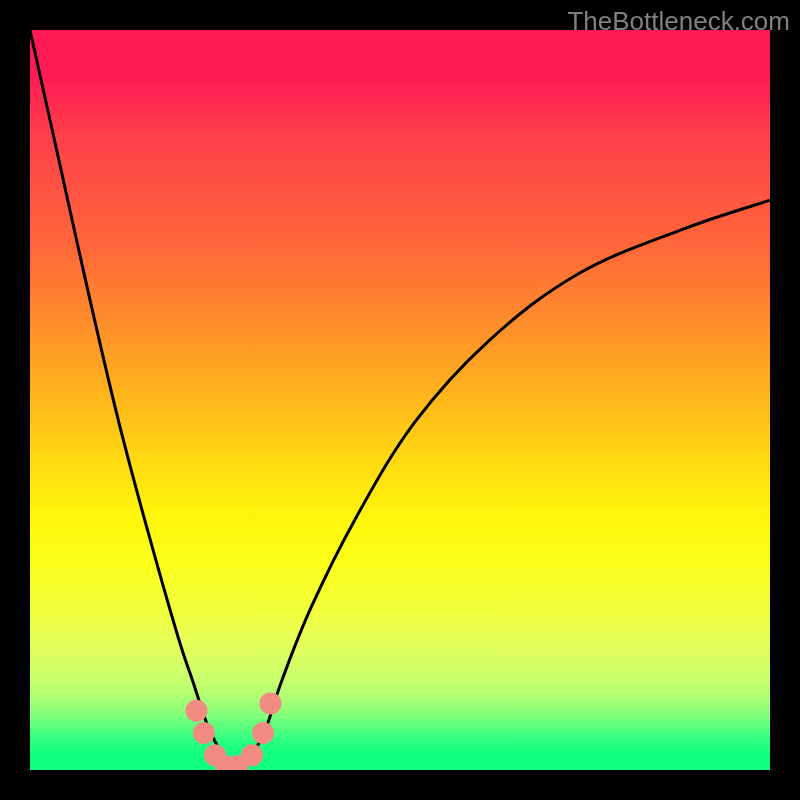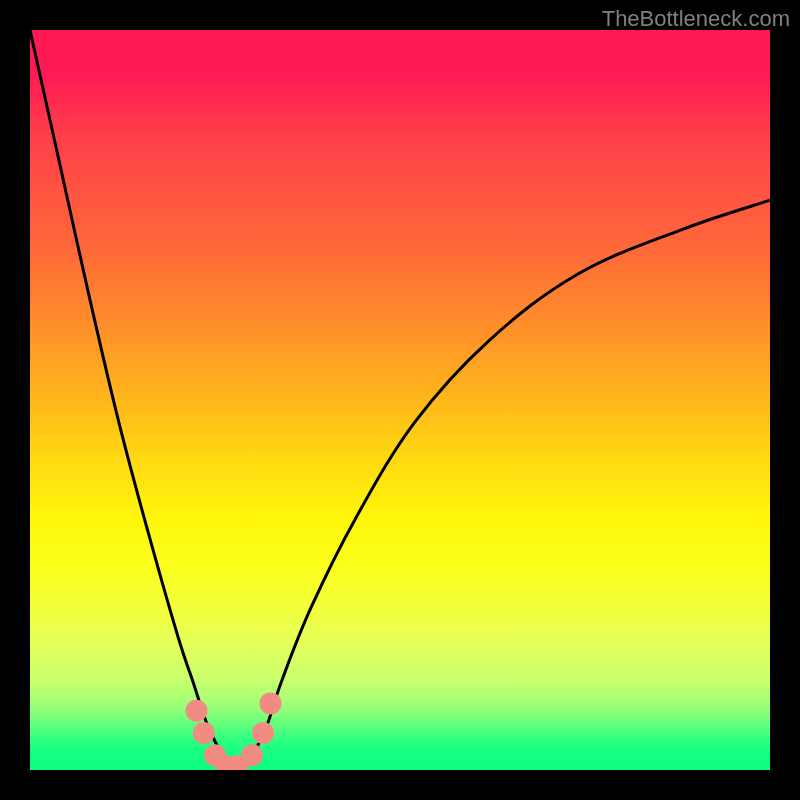--- a/index.html
+++ b/index.html
@@ -44,21 +44,21 @@
       #2dff80 96%,
       #11ff81 98%,
       #11ff81 100%
     );
   }
   .watermark {
     position: absolute;
     top: 6px;
     right: 10px;
     color: #808080;
-    font-size: 22px;
+    font-size: 26px;
     font-weight: 400;
     z-index: 5;
   }
   svg.curve {
     position: absolute;
     inset: 0;
     width: 100%;
     height: 100%;
   }
 </style>

